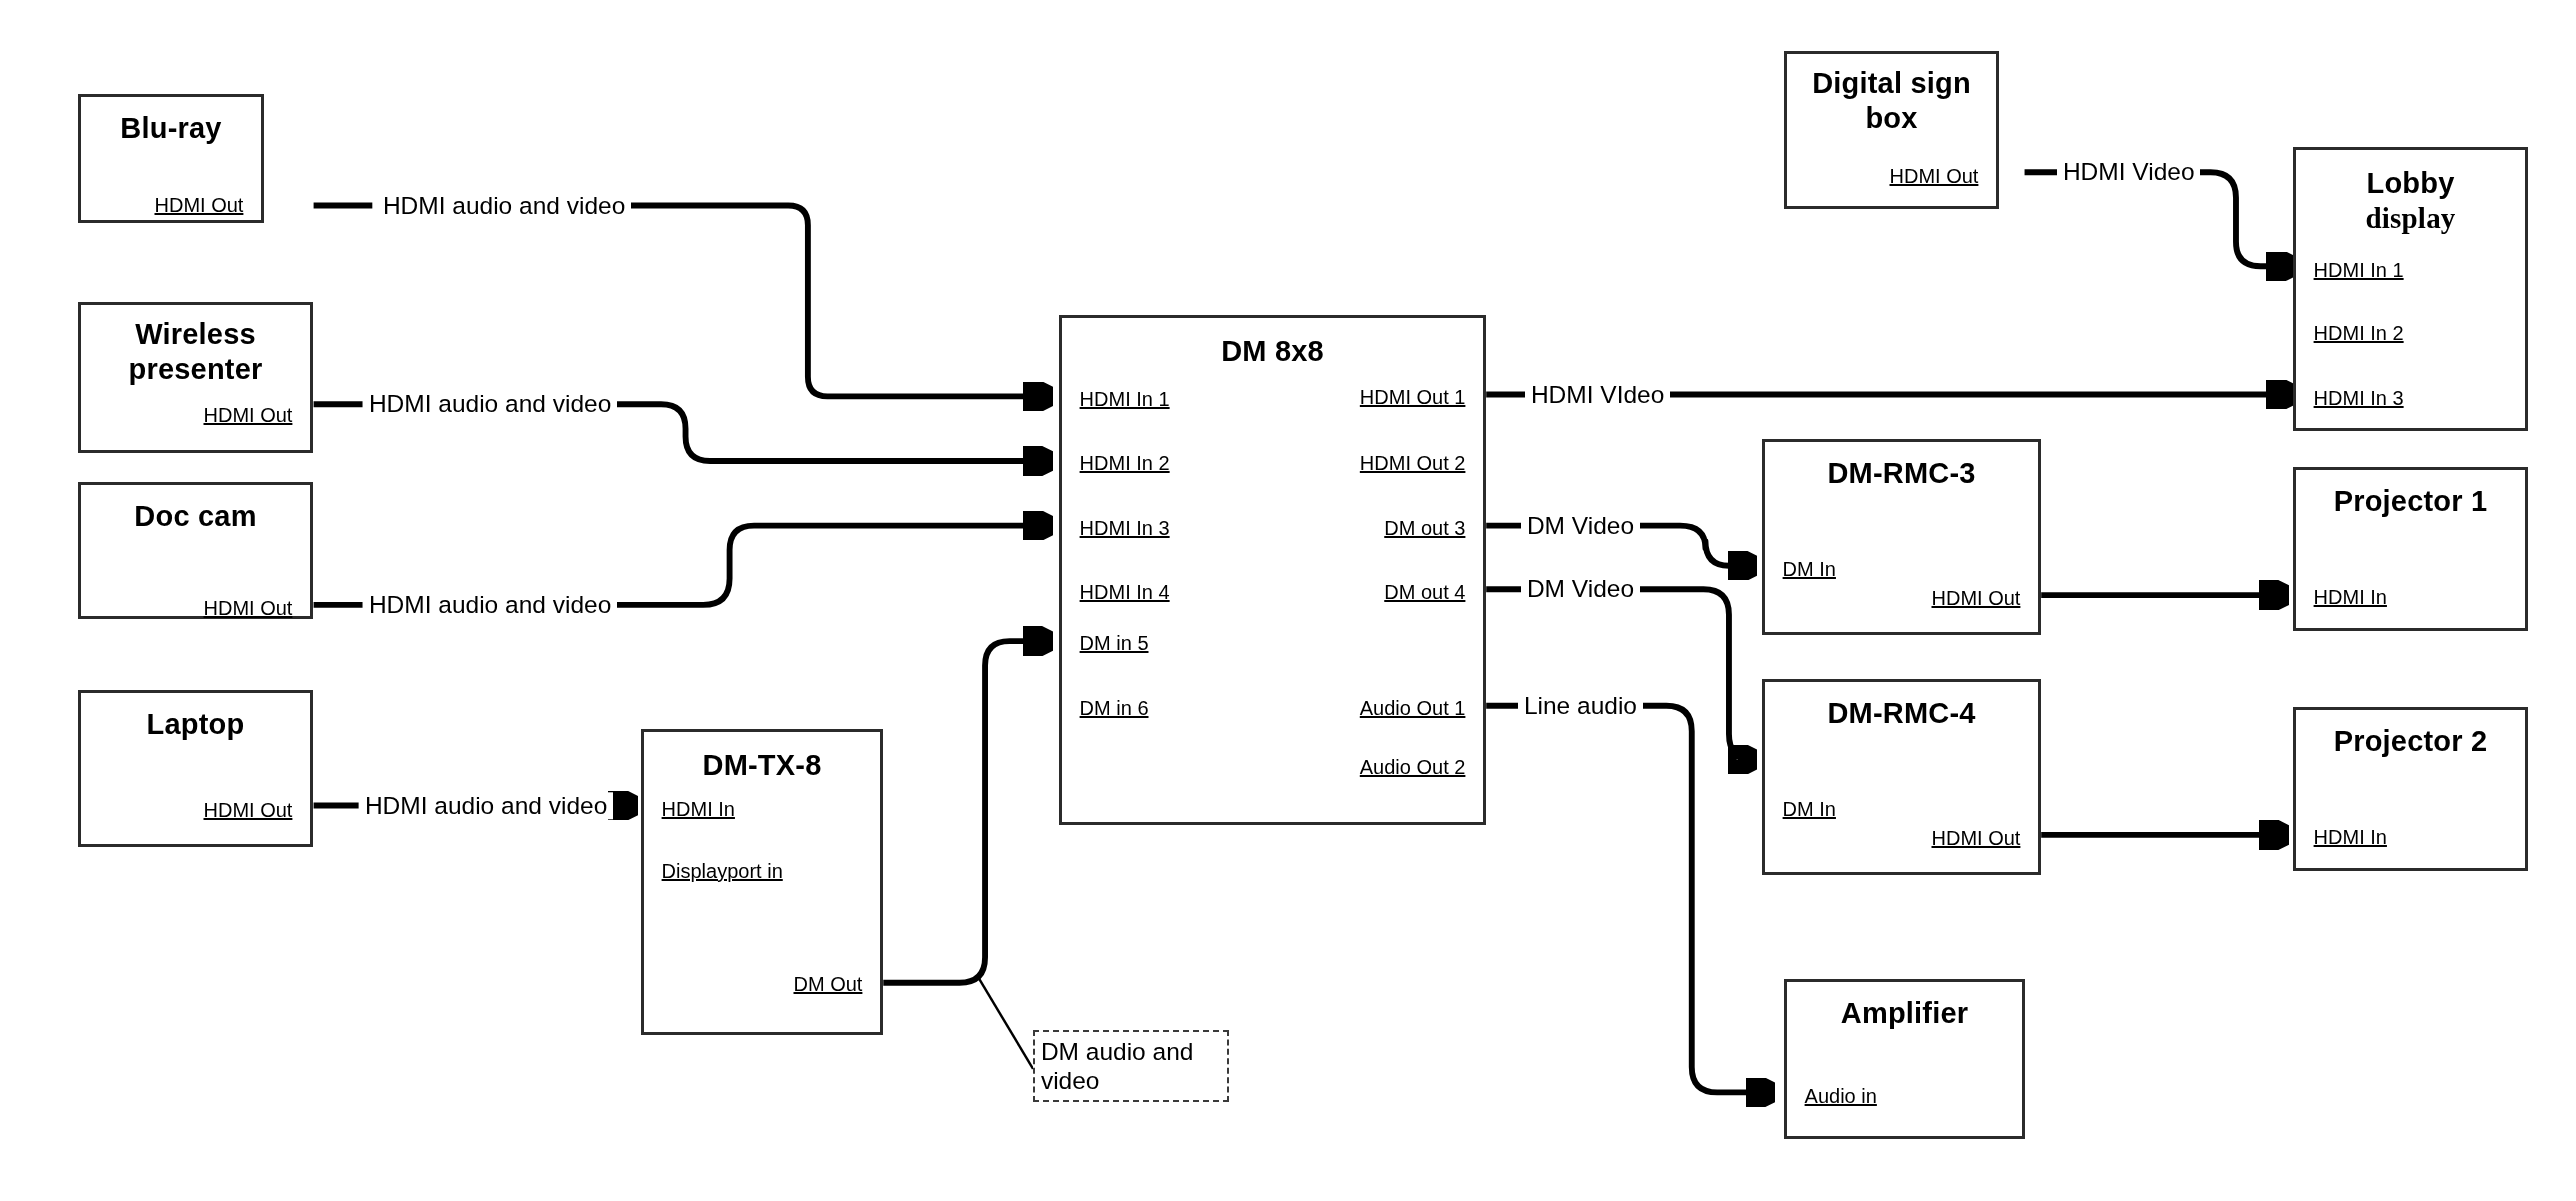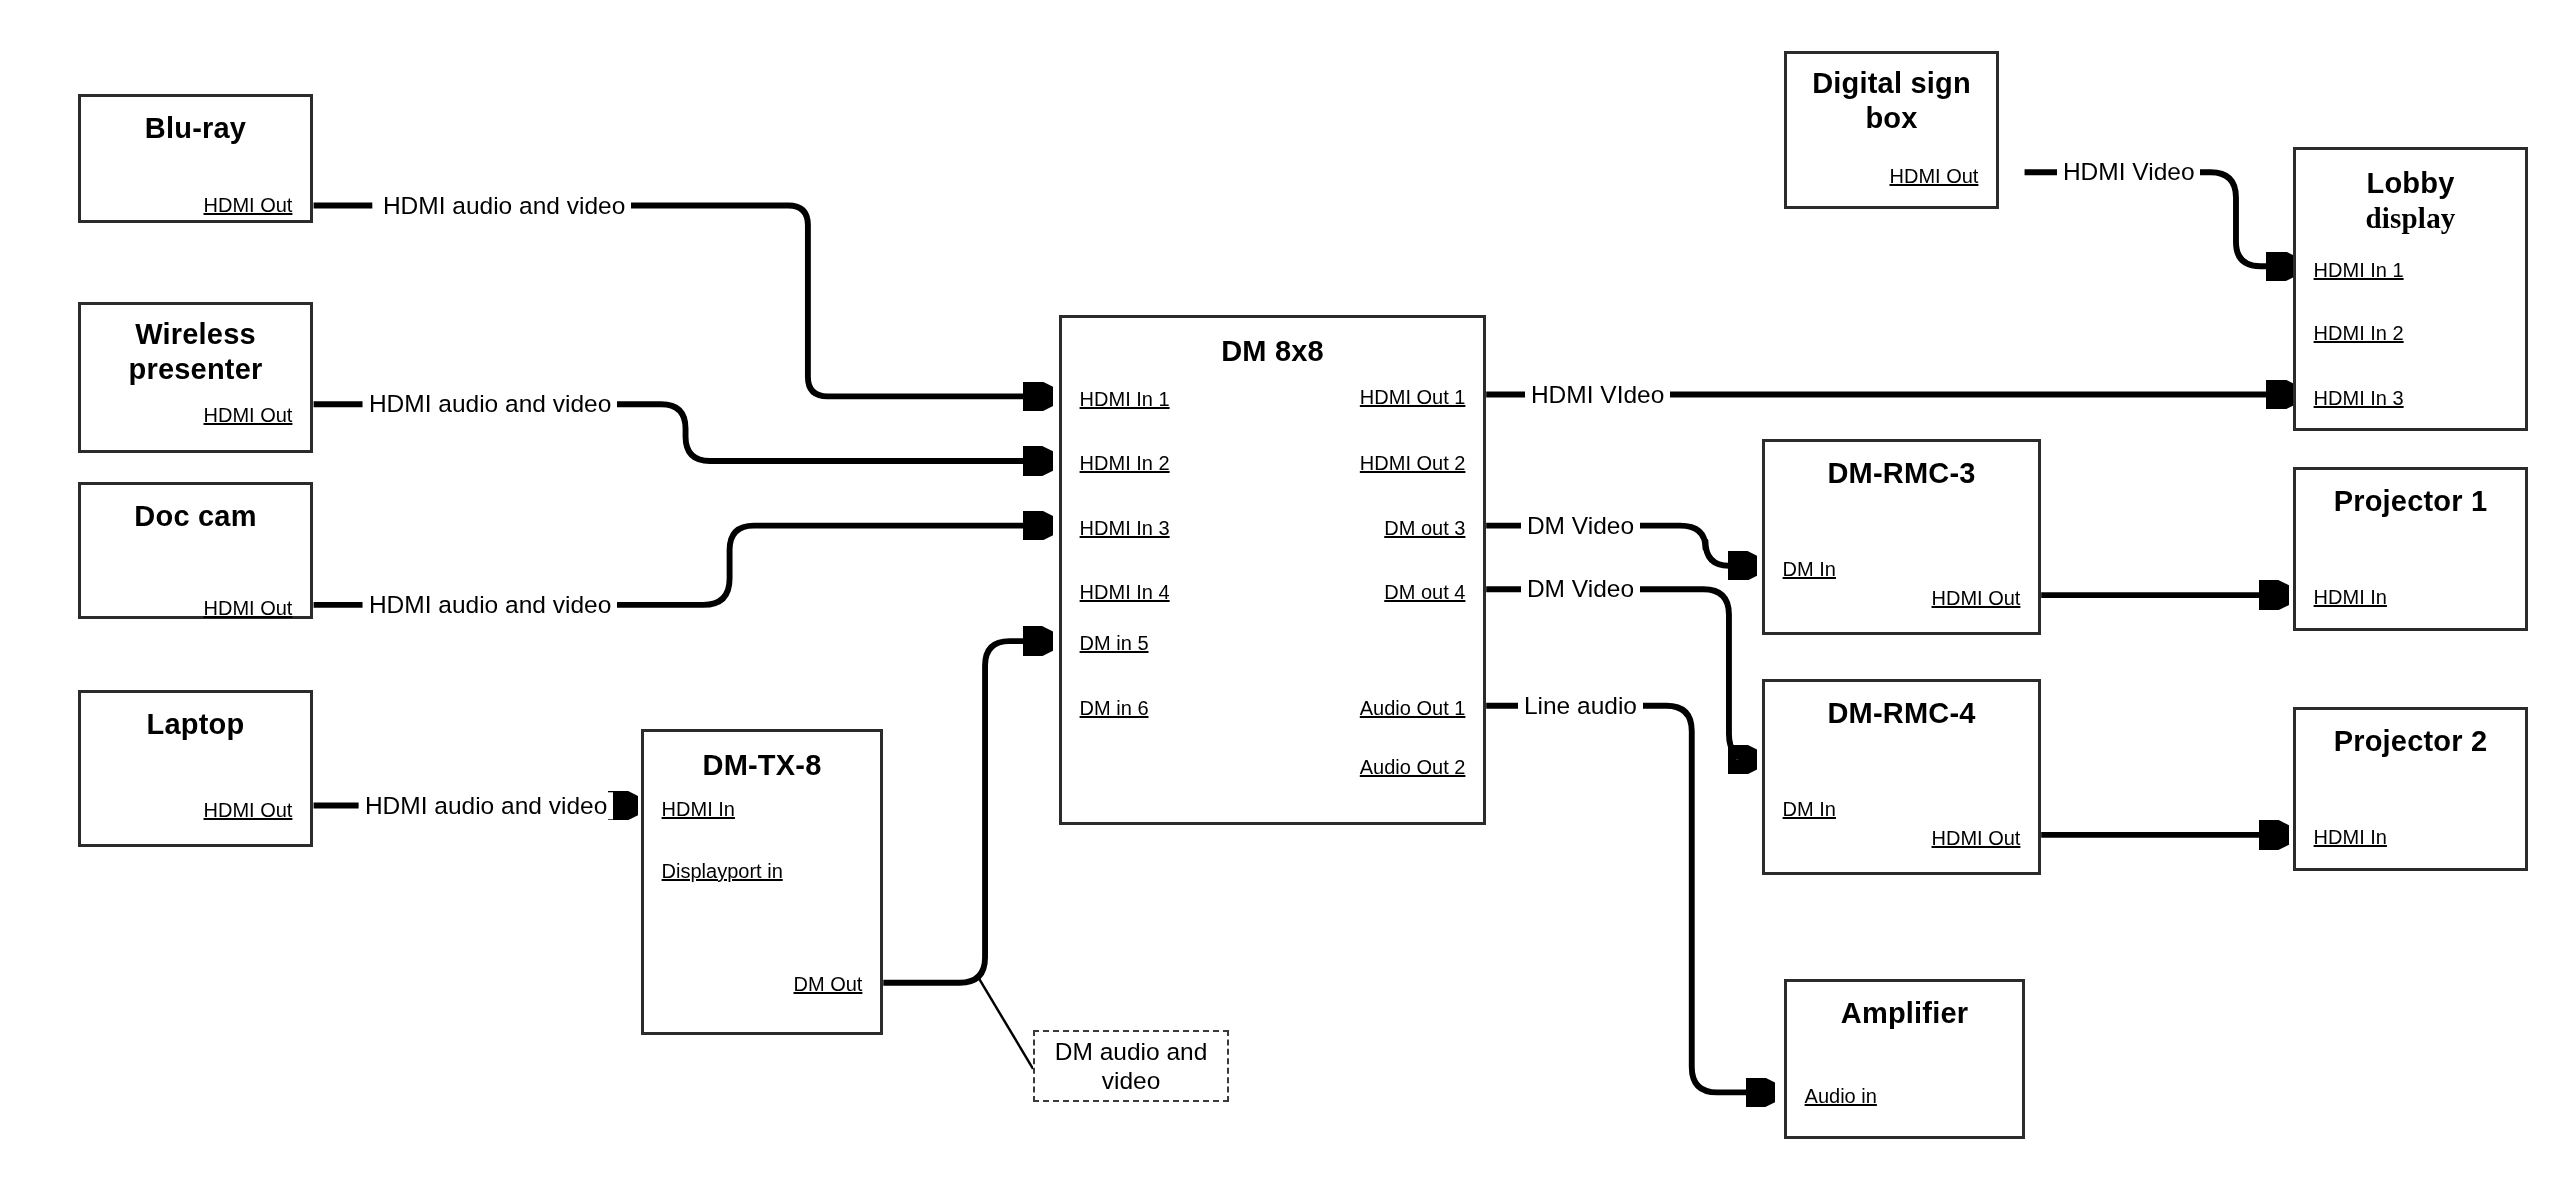--- a/index.html
+++ b/index.html
@@ -48,21 +48,20 @@
   .port.right { right: 17.6px; text-align: right; }
 
   
   .note-box {
     position: absolute;
     box-sizing: border-box;
     border: 2px dashed #3a3a3a;
     background: #ffffff;
     font-size: 24.5px;
     line-height: 29px;
-    text-align: center;
     display: flex;
     align-items: center;
     justify-content: center;
     padding: 3.9px 5.9px;
     z-index: 6;
   }
 
   
   .cable-label {
     position: absolute;
@@ -140,21 +139,21 @@
     <path d="M 1677 721 L 1702 721 Q 1728 721 1728 747 L 1728 1090 Q 1728 1116 1754 1116 L 1810 1116" marker-end="url(#arrow)"></path>
 
     <path d="M 2068 176 L 2104 176" class="stub"></path>
     <path d="M 2238 176 L 2258 176 Q 2284 176 2284 202 L 2284 247 Q 2284 272 2309 272 L 2342 272" marker-end="url(#arrow)"></path>
 
     <path d="M 2085 608 L 2335 608" marker-end="url(#arrow)"></path>
 
     <path d="M 2085 853 L 2335 853" marker-end="url(#arrow)"></path>
   </svg>
 
-  <div class="box" style="left:78px; top:94px; width:235px; height:129px;">
+  <div class="box" style="left:78px; top:94px; width:186px; height:129px;">
     <div class="box-title" style="top:13.7px;">Blu-ray</div>
     <div class="port right" style="top:92px;">HDMI Out</div>
   </div>
 
   <div class="box" style="left:78px; top:302px; width:235px; height:151px;">
     <div class="box-title" style="top:11.7px;">Wireless</div>
     <div class="box-title" style="top:47px;">presenter</div>
     <div class="port right" style="top:94px;">HDMI Out</div>
   </div>
 

